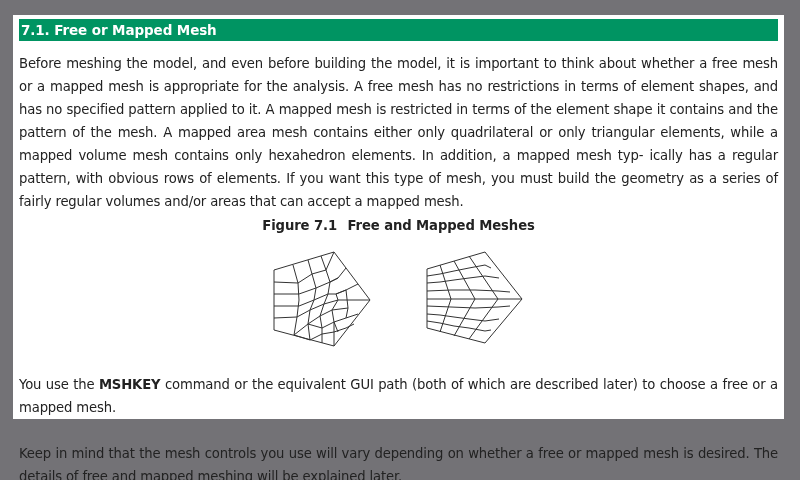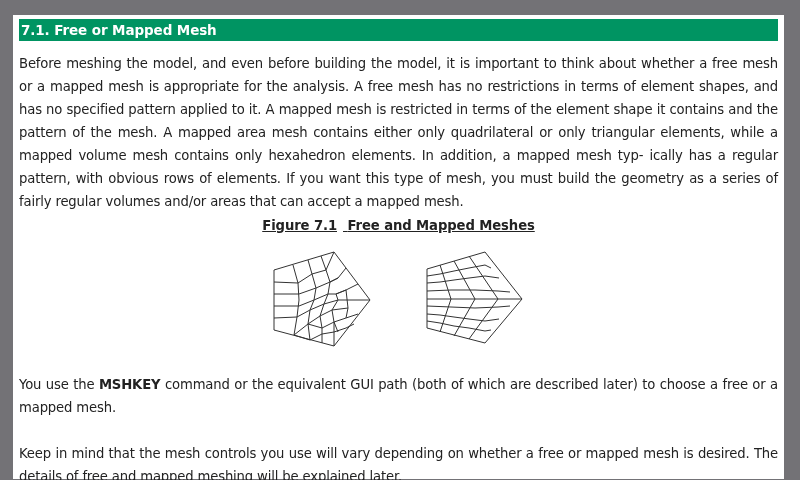--- a/index.html
+++ b/index.html
@@ -4,21 +4,21 @@
   <style>
     html, body { margin: 0; padding: 0; }
     body {
       width: 800px; height: 480px; overflow: hidden;
       background: #737276;
       font-family: "DejaVu Sans", "Liberation Sans", sans-serif;
       position: relative;
     }
     .page {
       position: absolute; left: 13px; top: 15px;
-      width: 771px; height: 464px;
+      width: 771px; height: 404px;
       background: #ffffff;
     }
     .section-bar {
       position: absolute; left: 6px; top: 4px;
       width: 759px; height: 22px;
       background: #009462;
       color: #ffffff;
       font-size: 13.5px; font-weight: bold;
       line-height: 22px;
       padding-left: 2px; box-sizing: border-box;
@@ -35,21 +35,20 @@
       margin: 0;
     }
     .p1 { top: 37px; }
     .p2 { top: 358px; }
     .p3 { top: 427px; }
     .fig-caption {
       position: absolute; left: 0; width: 771px; top: 203px;
       text-align: center;
       font-size: 13.2px; font-weight: bold; color: #222222;
       letter-spacing: -0.1px;
-      text-decoration: underline;
     }
     .fig-caption span.gap { display: inline-block; width: 6px; }
     .mesh { position: absolute; }
     .mesh-free { left: 255px; top: 233px; }
     .mesh-mapped { left: 408px; top: 233px; }
     .mesh line, .mesh polyline, .mesh polygon { stroke: #333; stroke-width: 1; fill: none; }
     b { font-weight: bold; }
   </style>
 </head>
 <body>

